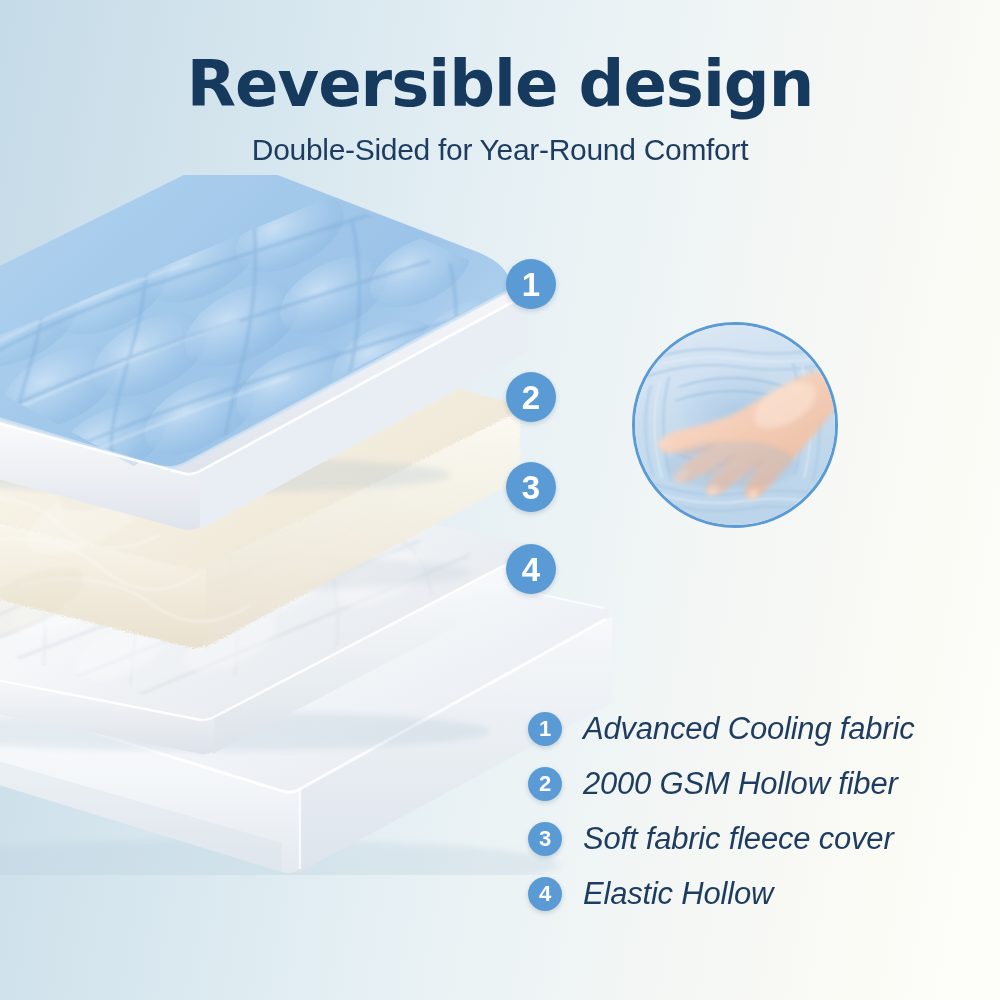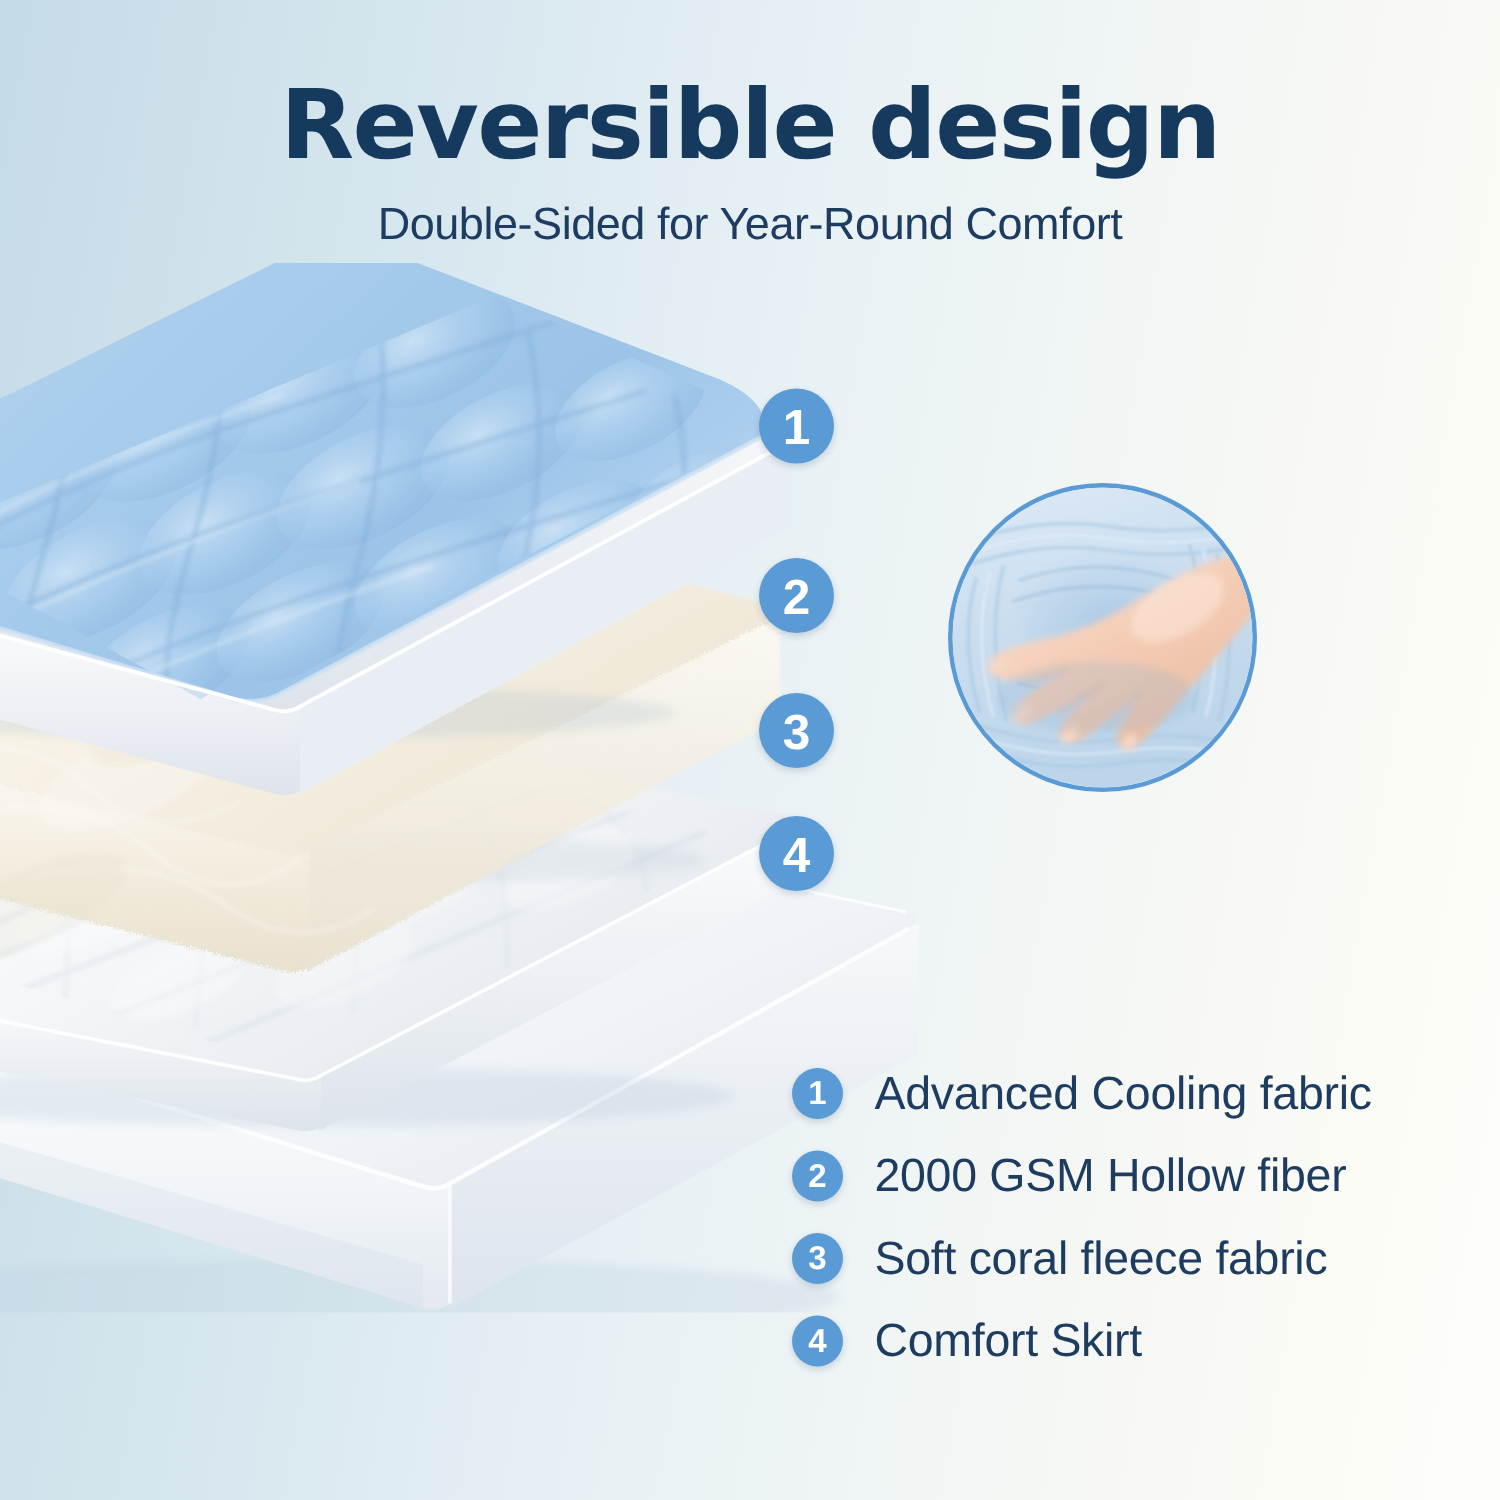--- a/index.html
+++ b/index.html
@@ -50,20 +50,21 @@
   .legend-badge{width:34px;height:34px;font-size:22px;line-height:1;flex:0 0 34px;}
 
   
   #legend{position:absolute;left:528px;top:701px;width:440px;}
   .legend-row{display:flex;align-items:center;height:55px;}
   .legend-badge{position:relative;}
   .legend-text{
     margin-left:21px;font-size:31px;color:#1d3c5f;
     letter-spacing:-.2px;white-space:nowrap;
     font-family:"Liberation Sans",sans-serif;
+    font-style:italic;
   }
 
   
   #art{position:absolute;left:0;top:175px;width:640px;height:700px;}
   #art svg{display:block;}
 
   
   #inset{
     position:absolute;left:632px;top:322px;width:206px;height:206px;
     border-radius:50%;overflow:hidden;
@@ -397,21 +398,21 @@
     <div class="legend-row">
       <div class="badge legend-badge">1</div>
       <div class="legend-text">Advanced Cooling fabric</div>
     </div>
     <div class="legend-row">
       <div class="badge legend-badge">2</div>
       <div class="legend-text">2000 GSM Hollow fiber</div>
     </div>
     <div class="legend-row">
       <div class="badge legend-badge">3</div>
-      <div class="legend-text">Soft coral fleece fabric</div>
+      <div class="legend-text">Soft fabric fleece cover</div>
     </div>
     <div class="legend-row">
       <div class="badge legend-badge">4</div>
-      <div class="legend-text">Comfort Skirt</div>
+      <div class="legend-text">Elastic Hollow</div>
     </div>
   </div>
 
 </div>
 
 </body></html>

